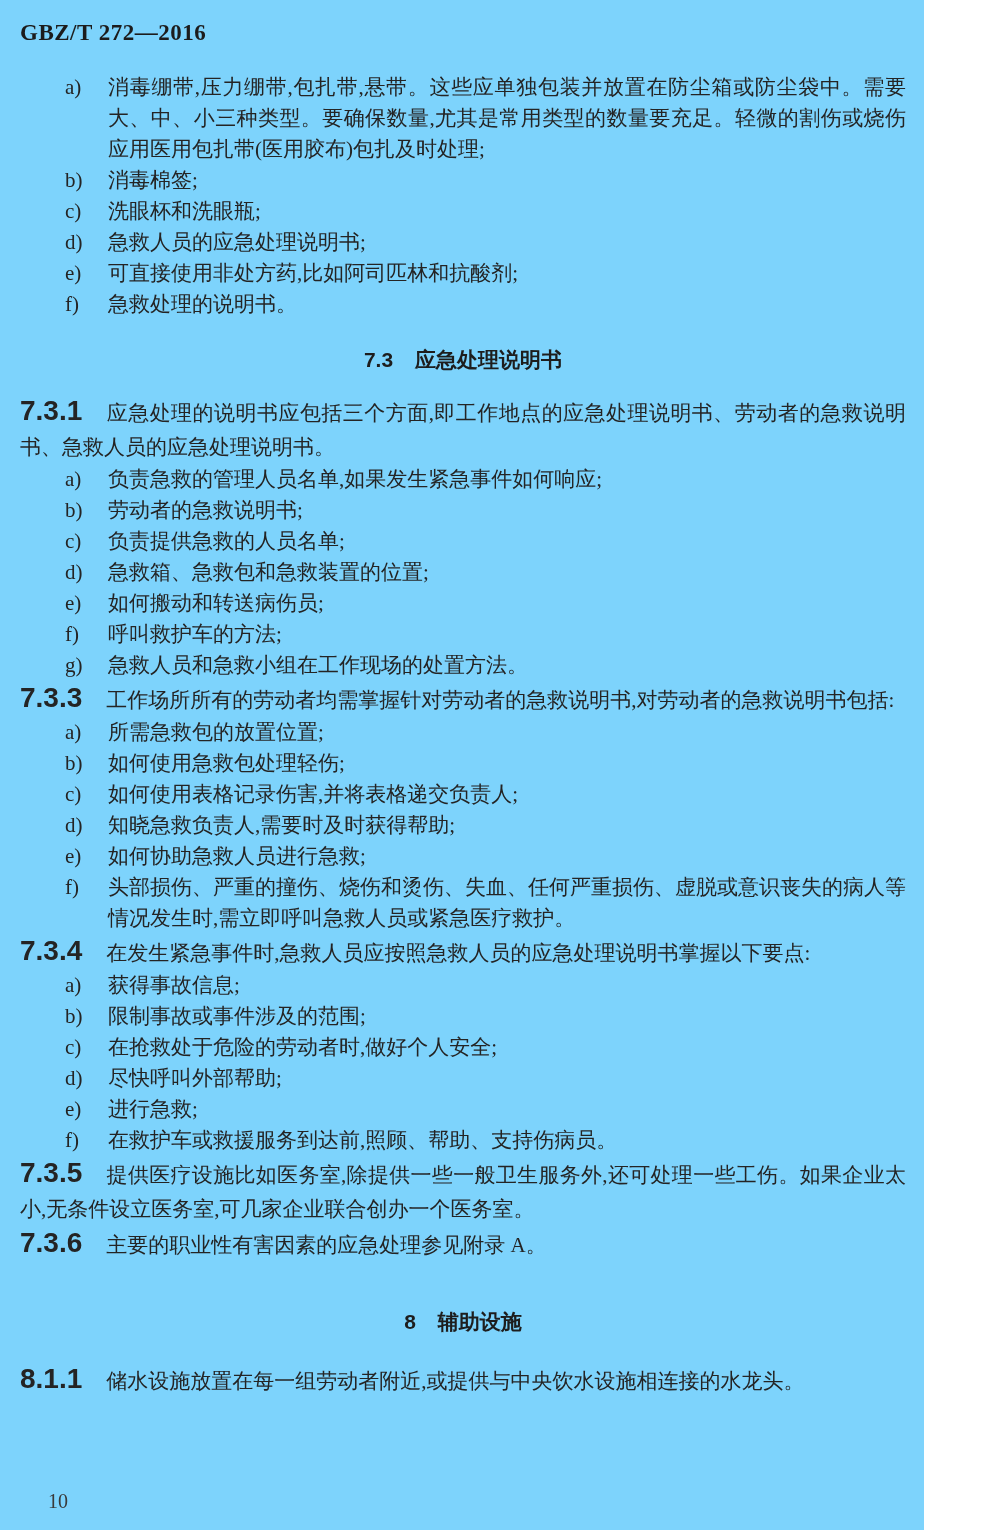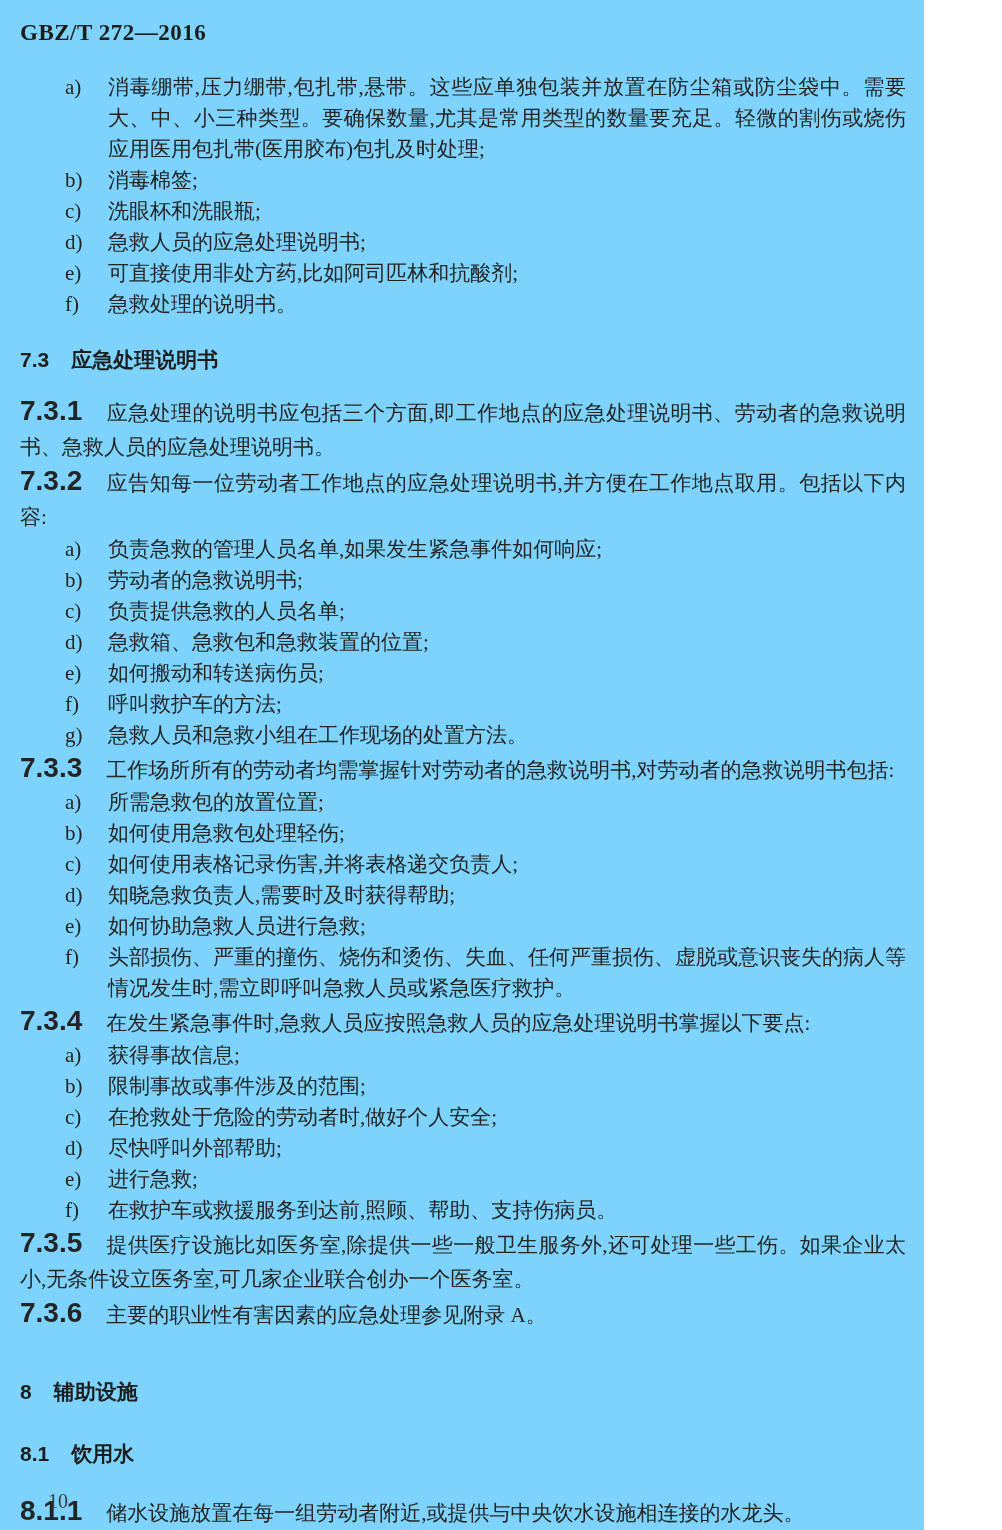--- a/index.html
+++ b/index.html
@@ -67,20 +67,21 @@
     white-space: nowrap;
   }
   
   .sec-heading {
     margin: 0;
     font-family: "Liberation Sans", "DejaVu Sans", sans-serif;
     font-weight: bold;
     font-size: 21px;
     line-height: 28px;
     color: #1d1d1d;
+    text-align: center;
   }
   .sec-heading .num { padding-right: 22px; }
   .h-7-3 { margin: 26px 0 20px 0; }
   .h-8   { margin: 46px 0 0 0; }
   .h-8-1 { margin: 34px 0 0 0; }
   .c-8-1-1 { margin-top: 26px; }
   .page-number {
     position: absolute;
     left: 48px;
     bottom: 17px;
@@ -123,23 +124,20 @@
   </ol>
 
   <h3 class="sec-heading h-7-3">
     <span class="num">7.3</span><span>应急处理说明书</span>
   </h3>
 
   <p class="clause">
     <span class="num">7.3.1</span><span>应急处理的说明书应包括三个方面,即工作地点的应急处理说明书、劳动者的急救说明书、急救人员的应急处理说明书。</span>
   </p>
 
-  <p class="clause">
-    <span class="num">7.3.2</span><span>应告知每一位劳动者工作地点的应急处理说明书,并方便在工作地点取用。包括以下内容:</span>
-  </p>
 
   <ol class="alpha-list">
     <li>
       <span class="marker">a)</span>
       <span class="li-text">负责急救的管理人员名单,如果发生紧急事件如何响应;</span>
     </li>
     <li>
       <span class="marker">b)</span>
       <span class="li-text">劳动者的急救说明书;</span>
     </li>
@@ -232,23 +230,20 @@
   </p>
 
   <p class="clause">
     <span class="num">7.3.6</span><span>主要的职业性有害因素的应急处理参见附录 A。</span>
   </p>
 
   <h2 class="sec-heading h-8">
     <span class="num">8</span><span>辅助设施</span>
   </h2>
 
-  <h3 class="sec-heading h-8-1">
-    <span class="num">8.1</span><span>饮用水</span>
-  </h3>
 
   <p class="clause c-8-1-1">
     <span class="num">8.1.1</span><span>储水设施放置在每一组劳动者附近,或提供与中央饮水设施相连接的水龙头。</span>
   </p>
 
   <div class="page-number">10</div>
 
 </div>
 
 </body></html>

